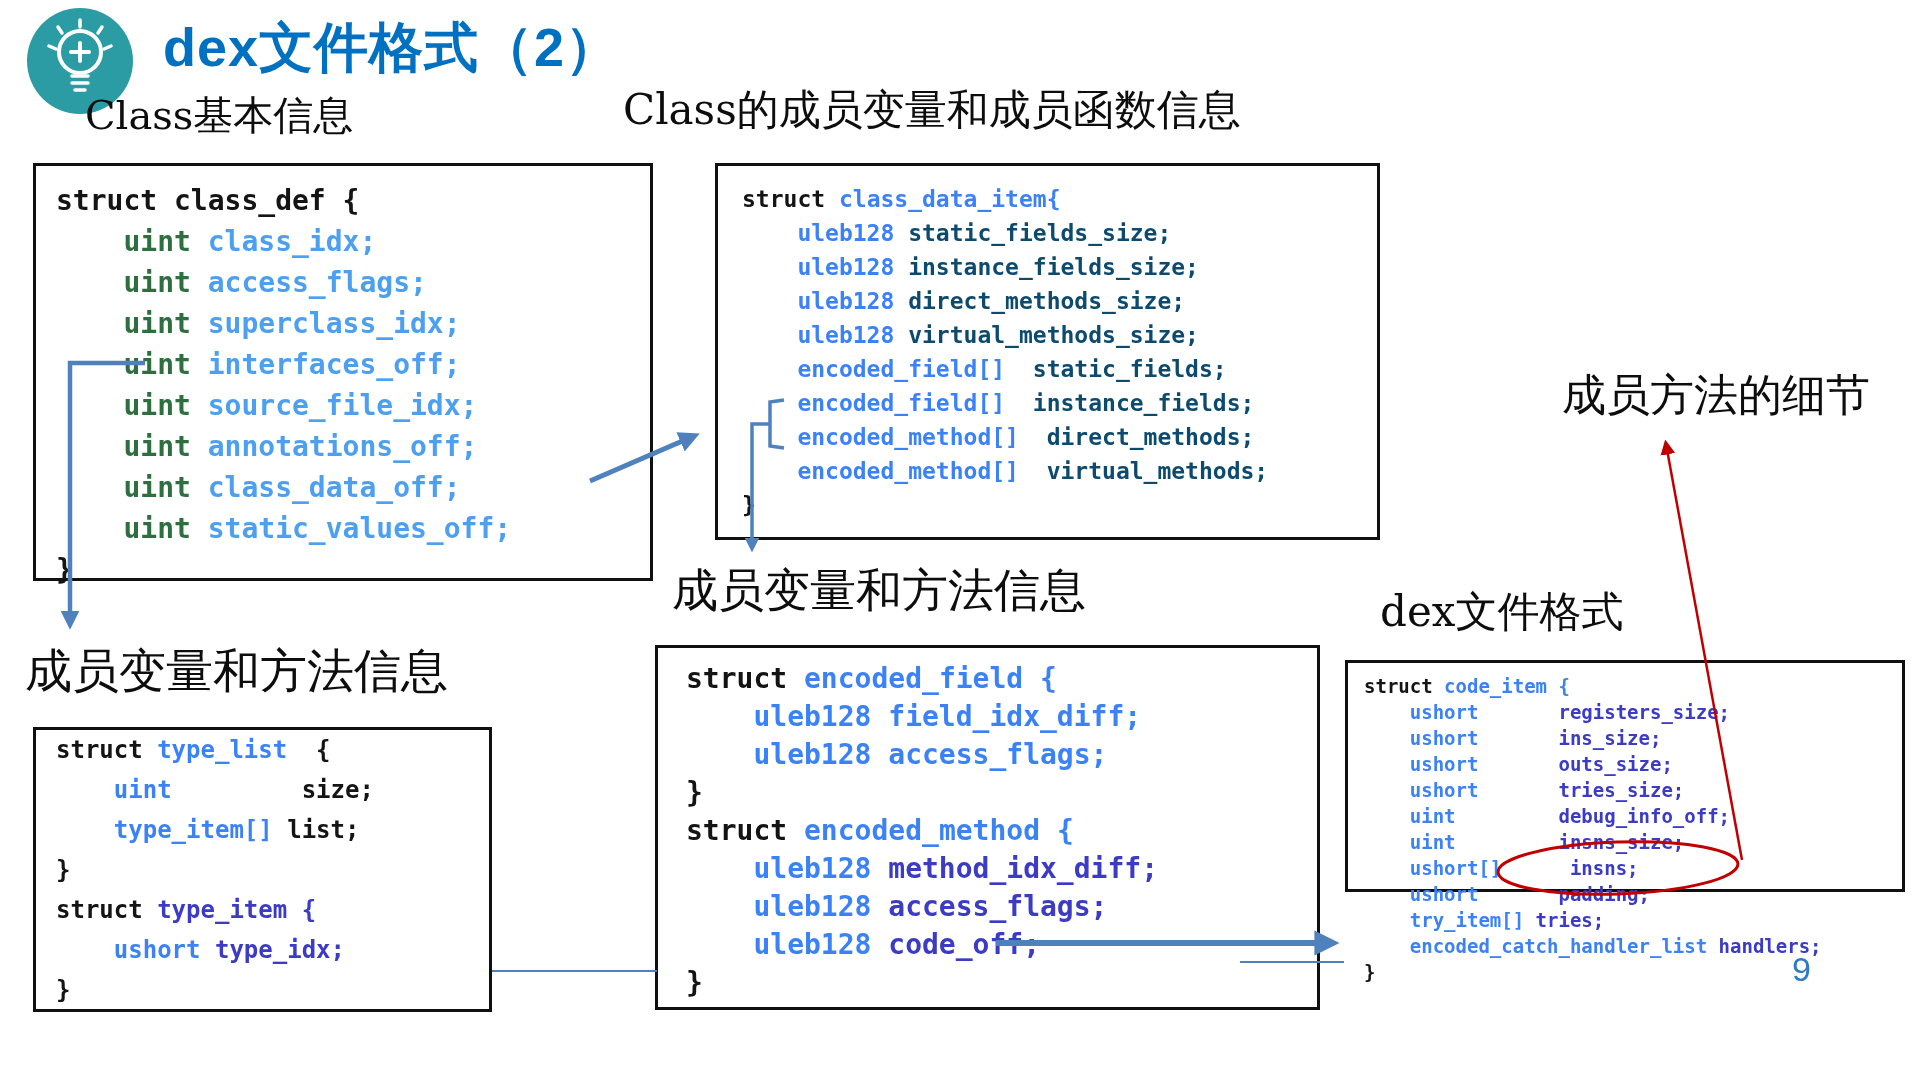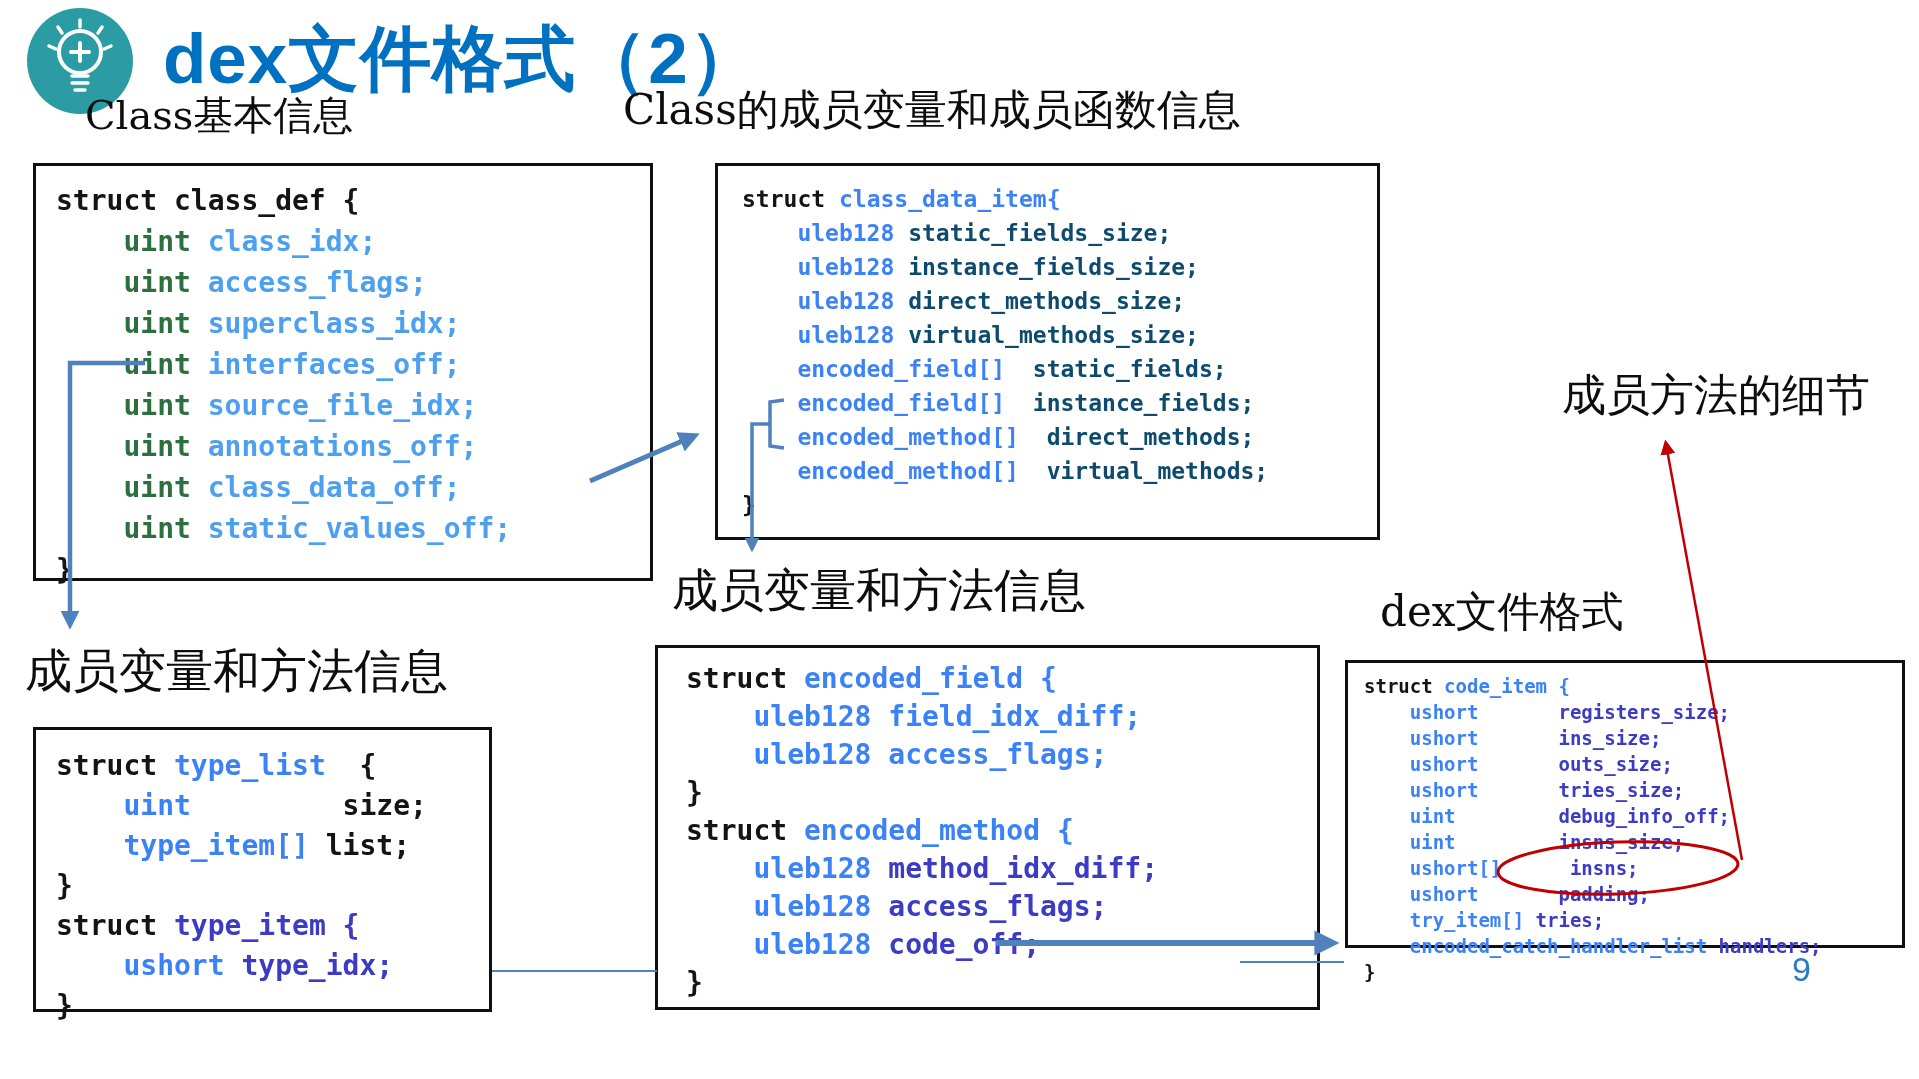--- a/index.html
+++ b/index.html
@@ -3,21 +3,21 @@
 <meta charset="utf-8">
 <style>
   html,body{margin:0;padding:0;}
   body{
     width:1919px;height:1079px;position:relative;background:#ffffff;
     font-family:"Liberation Sans",sans-serif;overflow:hidden;
   }
   
   .slide-title{
     position:absolute;left:163px;top:12px;
-    font-size:71px;font-weight:700;color:#0070C0;
+    font-size:54px;font-weight:700;color:#0070C0;
     font-family:"Liberation Sans",sans-serif;letter-spacing:1px;
   }
   .title-icon{position:absolute;left:25px;top:6px;width:110px;height:110px;}
   
   .cjk{
     position:absolute;color:#0d0d0d;
     font-family:"DejaVu Serif","Liberation Serif",serif;
     white-space:nowrap;
   }
   .lbl-class-def{left:85px;top:88px;font-size:40px;}
@@ -32,22 +32,22 @@
   }
   
   .codebox{
     position:absolute;border:3px solid #101010;background:#ffffff;
     font-family:"DejaVu Sans Mono","Liberation Mono",monospace;
     white-space:pre;box-sizing:border-box;
   }
   .box-class-def {left:33px;  top:163px;width:620px;height:418px;font-size:28px;line-height:41px;padding:14px 0 0 20px;font-weight:700;}
   .box-class-data{left:715px; top:163px;width:665px;height:377px;font-size:23px;line-height:34px;padding:16px 0 0 24px;font-weight:600;}
   .box-encoded   {left:655px; top:645px;width:665px;height:365px;font-size:28px;line-height:38px;padding:12px 0 0 28px;font-weight:700;}
-  .box-type-list {left:33px;  top:727px;width:459px;height:285px;font-size:28px;line-height:40px;padding:16px 0 0 20px;font-weight:700;}
-  .box-code-item {left:1345px;top:660px;width:560px;height:288px;font-size:19px;line-height:26px;padding:10px 0 0 16px;font-weight:600;}
+  .box-type-list {left:33px;  top:727px;width:459px;height:285px;font-size:24px;line-height:40px;padding:0 0 0 20px;font-weight:700;}
+  .box-code-item {left:1345px;top:660px;width:560px;height:232px;font-size:19px;line-height:26px;padding:10px 0 0 16px;font-weight:600;}
   
   .tk-k{color:#141414;}                 
   .tk-g{color:#2e6f40;}                 
   .tk-t{color:#3b82f6;}                 
   .tk-b{color:#4da0f0;}                 
   .tk-n{color:#3b82f6;}                 
   .tk-i{color:#3b3bc4;}                 
   .tk-d{color:#0c4a6e;}                 
   
   .overlay{position:absolute;left:0;top:0;width:1919px;height:1079px;pointer-events:none;z-index:10;}

